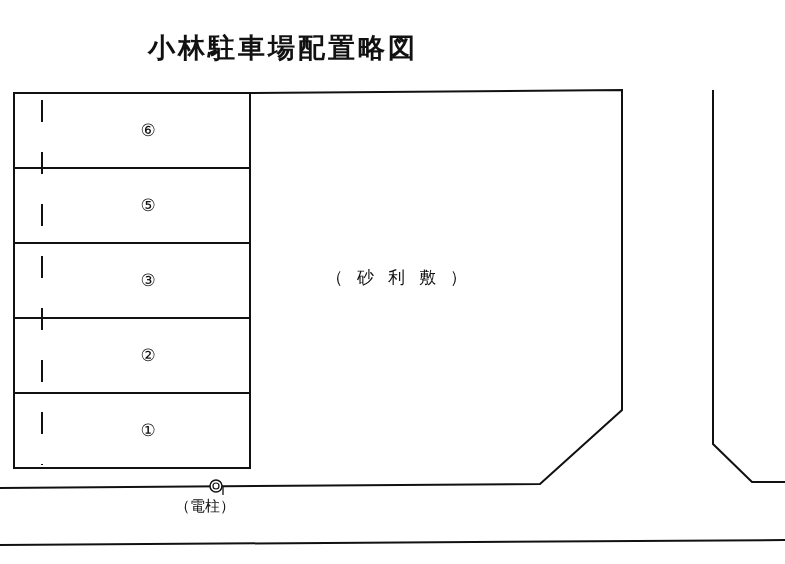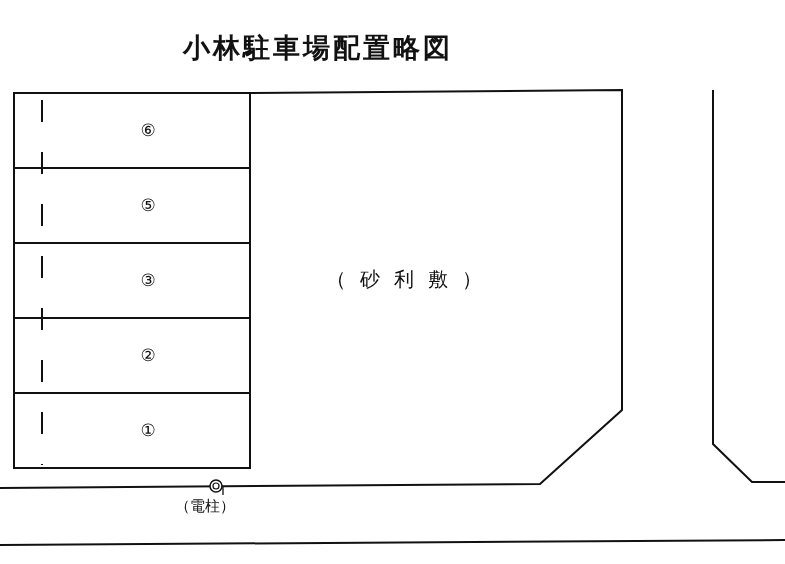--- a/index.html
+++ b/index.html
@@ -1,22 +1,22 @@
 <!DOCTYPE html>
 <html><head>
 <meta charset="utf-8">
 <style>
   html, body { margin: 0; padding: 0; background: #ffffff; }
   body { width: 785px; height: 564px; position: relative; overflow: hidden;
          font-family: "DejaVu Serif", "Liberation Serif", serif; color: #111; }
-  .title { position: absolute; left: 148px; top: 30px; width: 340px; text-align: center;
+  .title { position: absolute; left: 148px; top: 30px; width: 340px; text-align: left;
            font-size: 27px; font-weight: bold; letter-spacing: 3px; font-family: "DejaVu Sans", sans-serif; }
   svg.plan { position: absolute; left: 0; top: 0; }
   .lbl { position: absolute; font-size: 17px; text-align: center; width: 40px; margin-left: -20px; }
-  .gravel { position: absolute; left: 326px; top: 266px; font-size: 20px; letter-spacing: 14px; white-space: pre; font-family: "DejaVu Sans", sans-serif; }
+  .gravel { position: absolute; left: 326px; top: 266px; font-size: 17px; letter-spacing: 14px; white-space: pre; font-family: "DejaVu Sans", sans-serif; }
   .pole-lbl { position: absolute; left: 175px; top: 497px; font-size: 15px; font-family: "DejaVu Sans", sans-serif; }
 </style>
 </head>
 <body>
 
 <div class="title">小林駐車場配置略図</div>
 
 <svg class="plan" width="785" height="564" viewBox="0 0 785 564">
   <g stroke="#111" stroke-width="2" fill="none">
 

